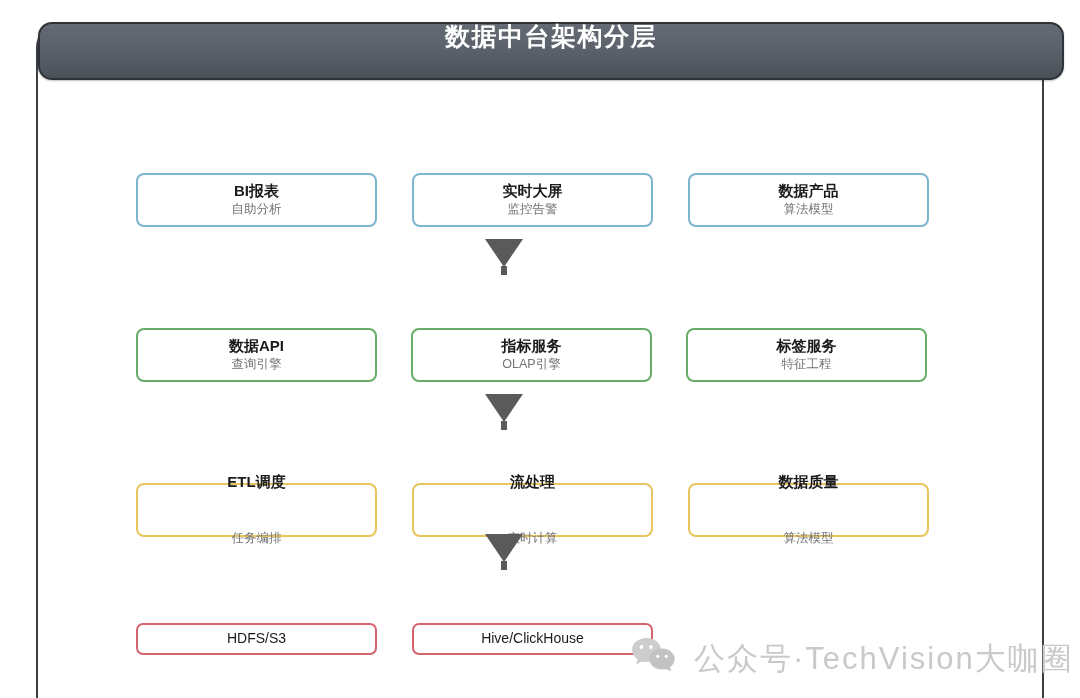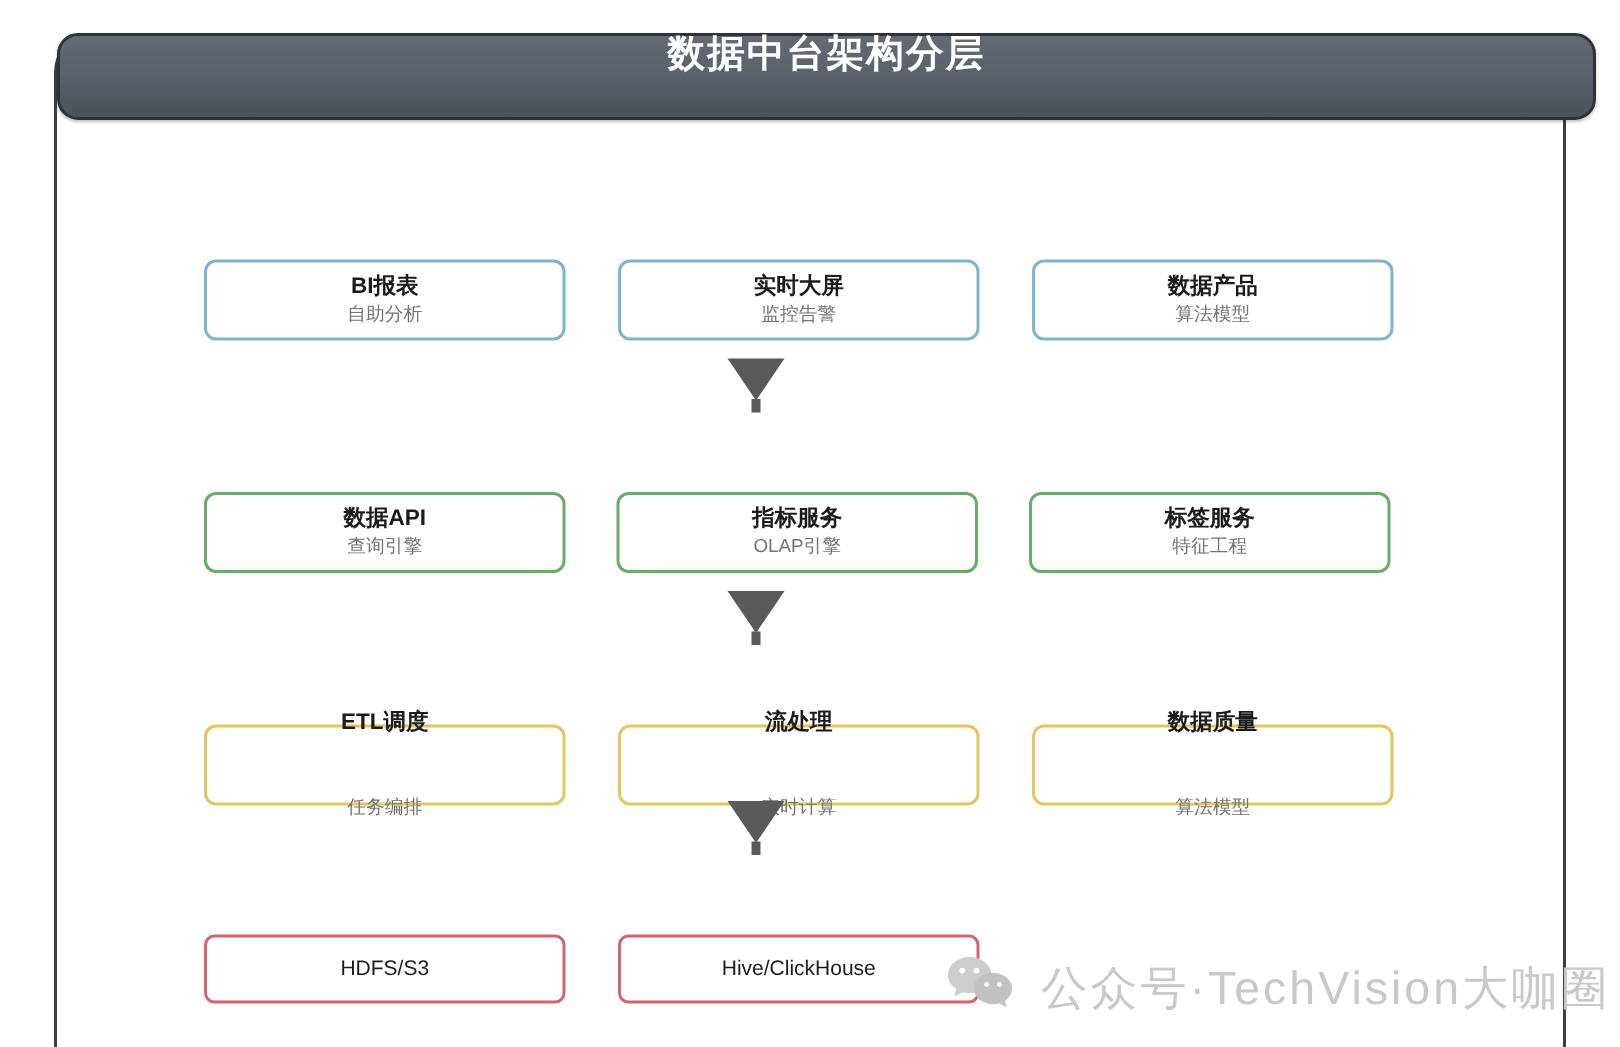--- a/index.html
+++ b/index.html
@@ -90,21 +90,21 @@
     background: #ffffff;
     border: 2px solid #999;
     box-sizing: border-box;
     display: flex;
     flex-direction: column;
     align-items: center;
     justify-content: center;
     text-align: center;
   }
   .node.compact {
-    height: 46px;
+    height: 32px;
     border-radius: 7px;
   }
   .node-title {
     font-size: 15px;
     font-weight: bold;
     color: #1b1b1b;
     line-height: 1.25;
   }
   .node-sub {
     font-size: 12.5px;

